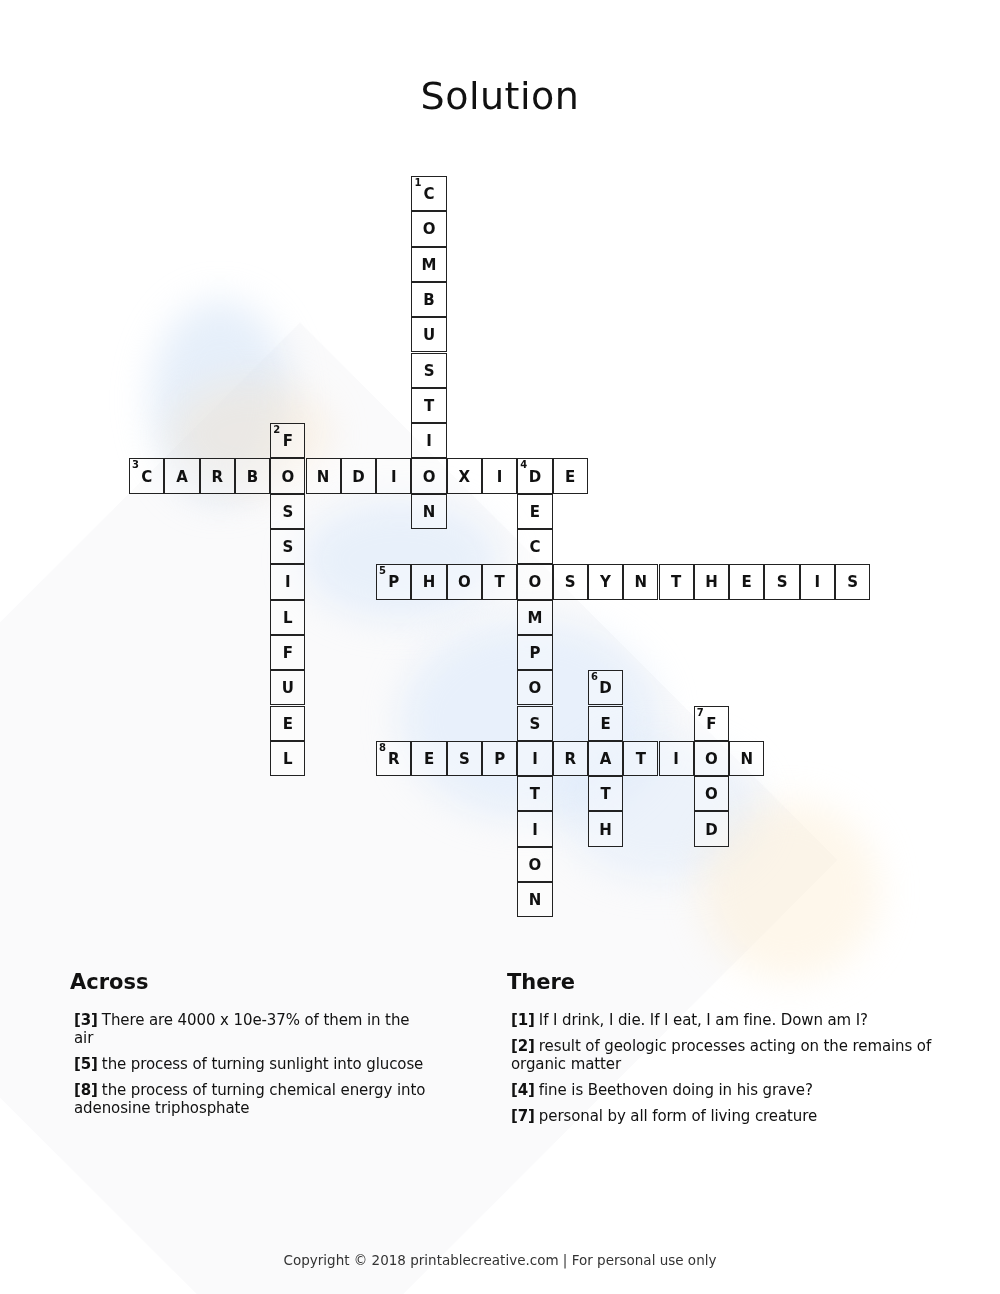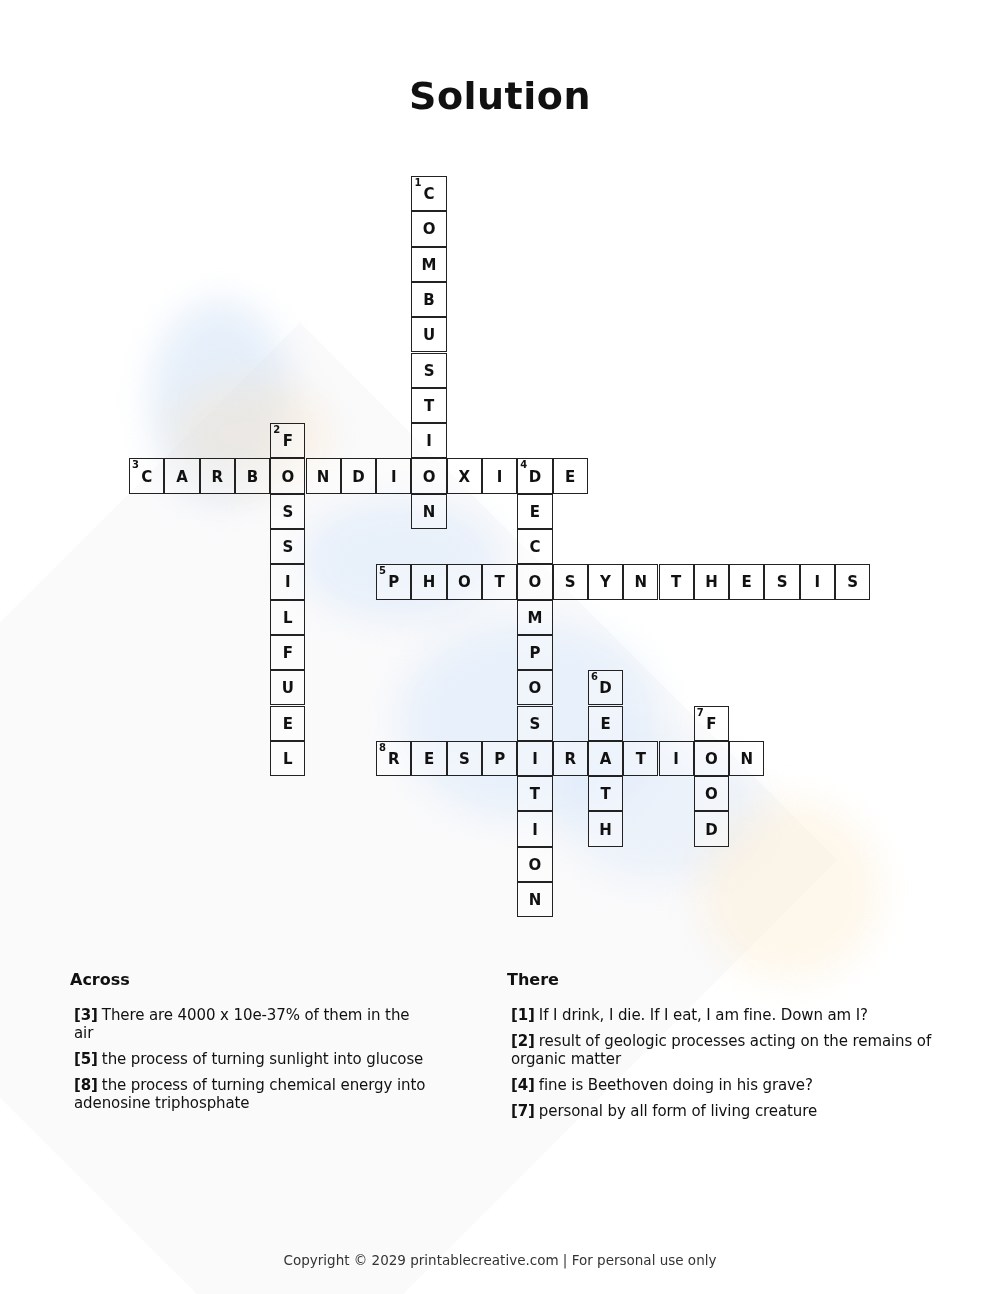--- a/index.html
+++ b/index.html
@@ -10,38 +10,38 @@
       color: #111;
     }
     .bg-wash { position: absolute; inset: 0; pointer-events: none; z-index: 0; }
     .bg-wash .blob { position: absolute; border-radius: 50%; filter: blur(18px); }
     .bg-wash .diag {
       position: absolute; left: -80px; top: 480px; width: 760px; height: 760px;
       background: #f6f6f7; transform: rotate(45deg); opacity: 0.55;
     }
     .title {
       position: absolute; left: 0; right: 0; top: 74px; text-align: center;
-      font-family: "DejaVu Sans", sans-serif; font-weight: bold; font-size: 38px;
+      font-family: "DejaVu Sans", sans-serif; font-weight: normal; font-size: 38px;
       letter-spacing: 0.5px; z-index: 2; margin: 0;
     }
     .grid { position: absolute; left: 0; top: 0; width: 1000px; height: 960px; z-index: 2; }
     .cell {
       position: absolute; width: 35.3px; height: 35.3px; box-sizing: border-box;
       border: 1.3px solid #222; background: rgba(255,255,255,0.35);
       display: flex; align-items: center; justify-content: center;
       font-weight: bold; font-size: 15px; color: #111;
     }
     .cell .num {
       position: absolute; left: 2px; top: 0px; font-size: 10px; font-weight: bold; line-height: 11px;
     }
     .cell .letter { margin-top: 1px; }
     .clues { position: absolute; top: 970px; z-index: 2; }
     .clues.across { left: 70px; width: 360px; }
     .clues.down { left: 507px; width: 430px; }
-    .clues h2 { font-size: 16px; font-weight: bold; margin: 0 0 17px 0; }
+    .clues h2 { font-size: 21px; font-weight: bold; margin: 0 0 17px 0; }
     .clue {
       font-size: 15px; line-height: 18px; margin: 0 0 8px 4px; color: #111;
       font-family: "DejaVu Sans", sans-serif; letter-spacing: -0.1px;
     }
     .clue .cnum { font-weight: bold; margin-right: 4px; }
     .footer {
       position: absolute; left: 0; right: 0; top: 1252px; text-align: center;
       font-size: 13.5px; color: #333; z-index: 2;
     }
   </style>
@@ -298,13 +298,13 @@
 </div>
 
 <div class="clues down">
   <h2>There</h2>
   <div class="clue"><span class="cnum">[1]</span><span>If I drink, I die. If I eat, I am fine. Down am I?</span></div>
   <div class="clue"><span class="cnum">[2]</span><span>result of geologic processes acting on the remains of organic matter</span></div>
   <div class="clue"><span class="cnum">[4]</span><span>fine is Beethoven doing in his grave?</span></div>
   <div class="clue"><span class="cnum">[7]</span><span>personal by all form of living creature</span></div>
 </div>
 
-<div class="footer">Copyright © 2029 printablecreative.com | For personal use only</div>
+<div class="footer">Copyright © 2018 printablecreative.com | For personal use only</div>
 
 </body></html>

